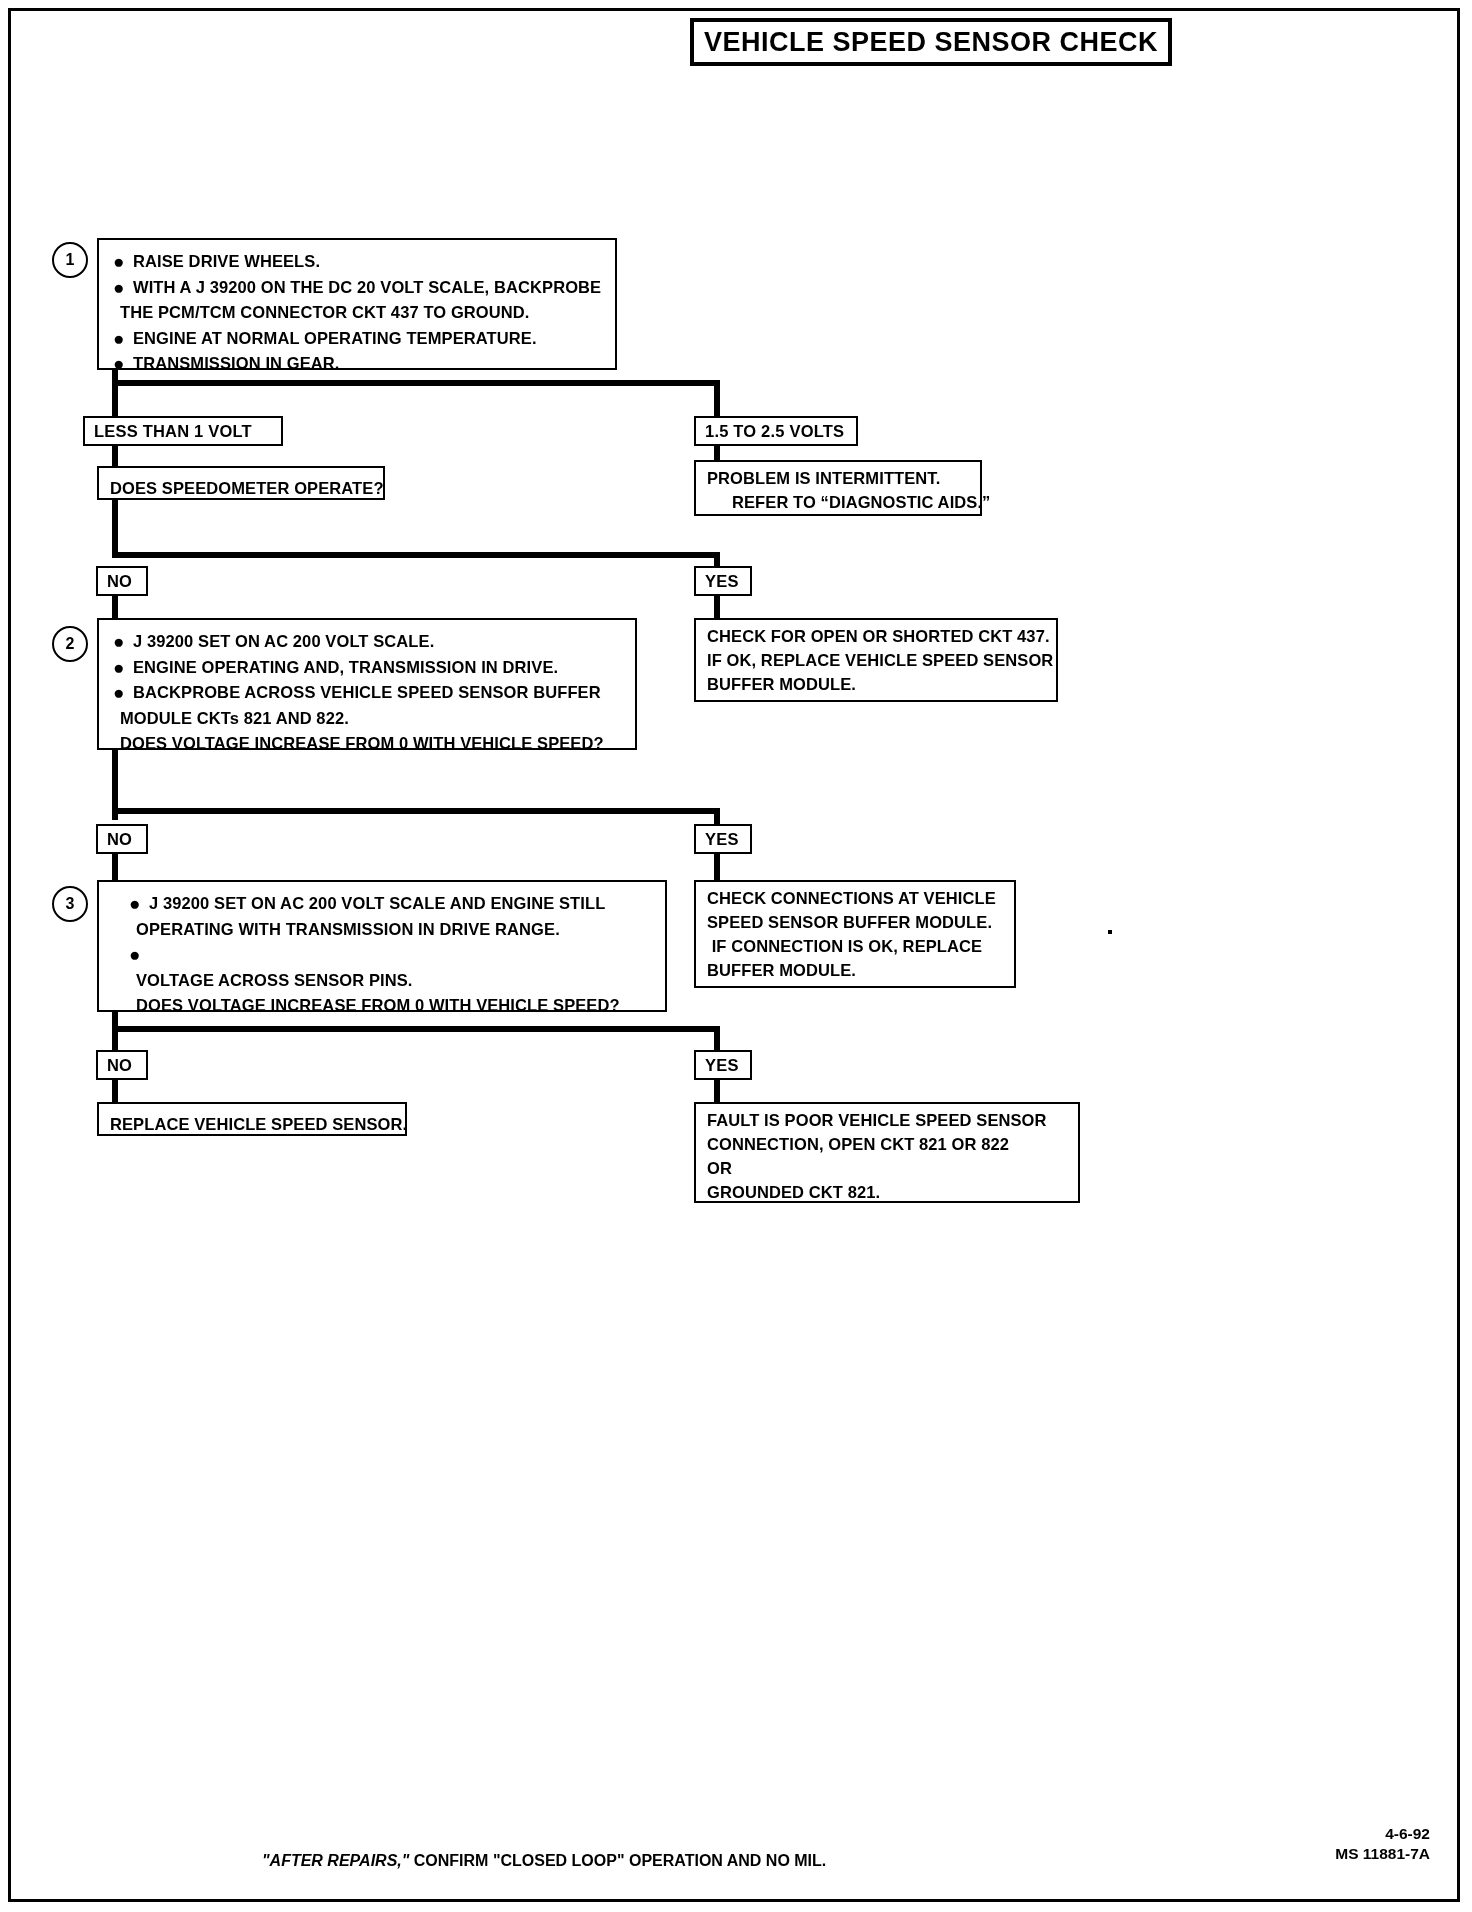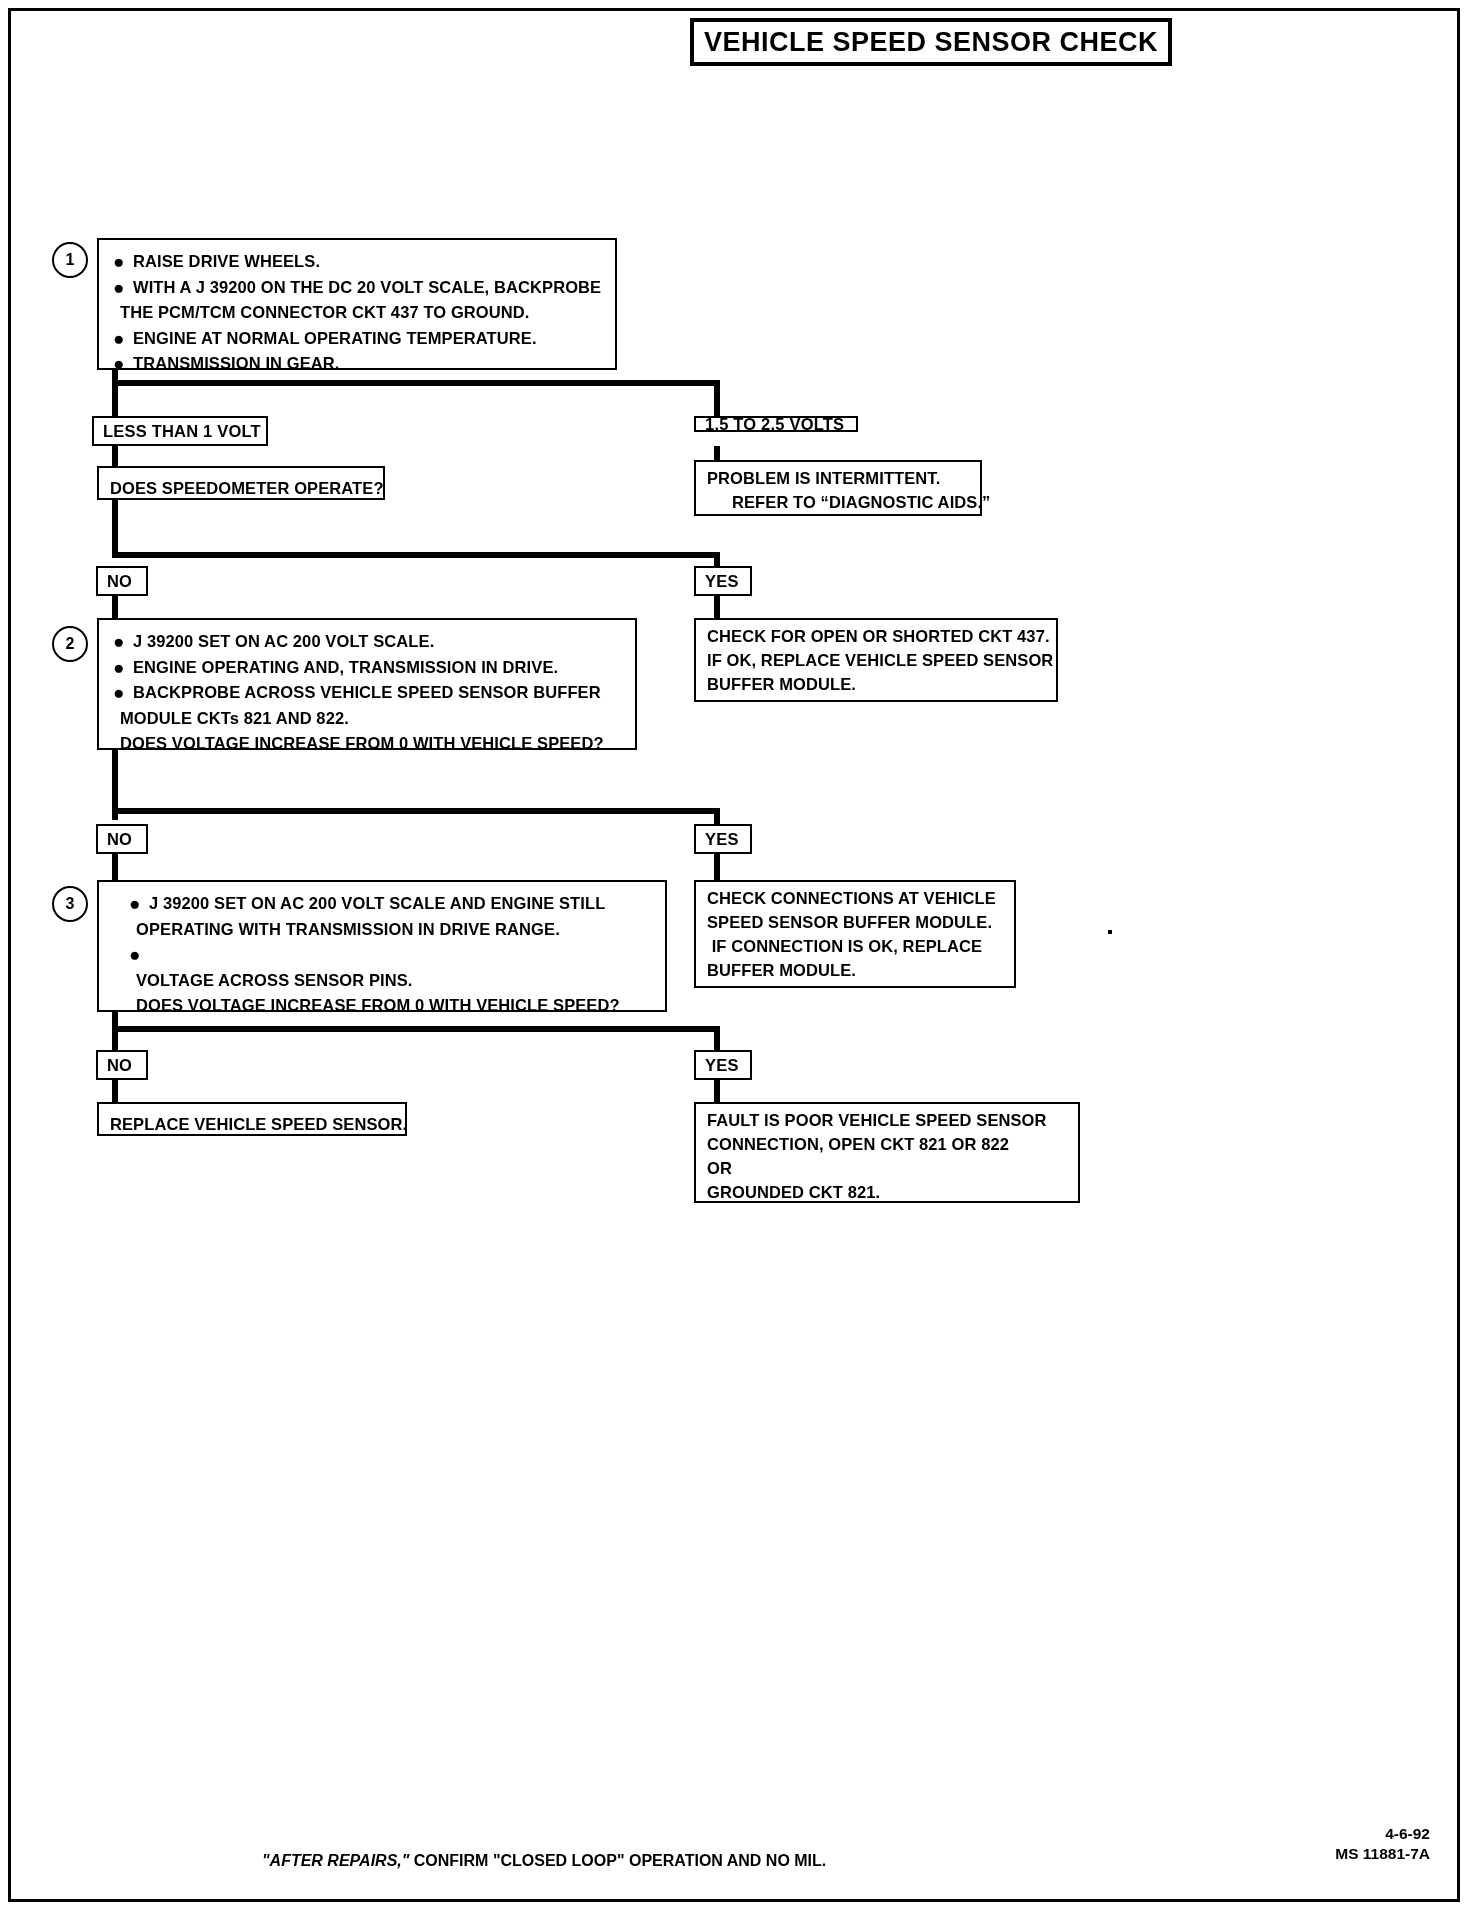--- a/index.html
+++ b/index.html
@@ -215,24 +215,24 @@
       <span class="bullet">●</span>
       <span class="btxt">TRANSMISSION IN GEAR.</span>
     </div>
   </div>
 </div>
 
 <div class="vline" style="left:112px; top:370px; height:52px;"></div>
 <div class="hline" style="left:112px; top:380px; width:608px;"></div>
 <div class="vline" style="left:714px; top:380px; height:42px;"></div>
 
-<div class="label-box" style="left:92px; top:416px; width:176px; height:30px;">
+<div class="label-box" style="left:83px; top:416px; width:200px; height:30px;">
   <span>LESS THAN 1 VOLT</span>
 </div>
-<div class="label-box" style="left:694px; top:416px; width:164px; height:16px;">
+<div class="label-box" style="left:694px; top:416px; width:164px; height:30px;">
   <span>1.5 TO 2.5 VOLTS</span>
 </div>
 
 <div class="vline" style="left:112px; top:446px; height:22px;"></div>
 <div class="vline" style="left:714px; top:446px; height:22px;"></div>
 
 <div class="fbox" style="left:97px; top:466px; width:288px; height:34px;">
   <div class="ptext">DOES SPEEDOMETER OPERATE?</div>
 </div>
 

